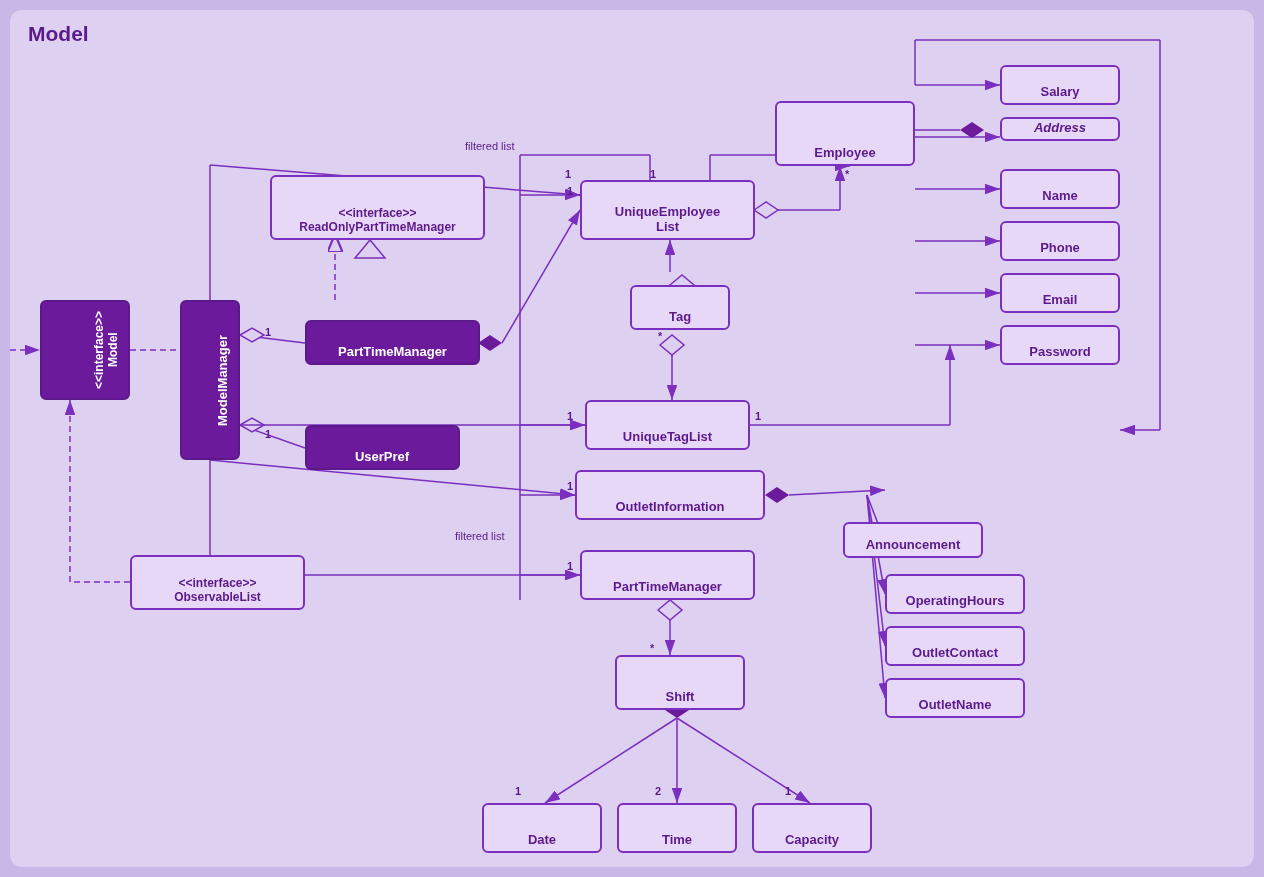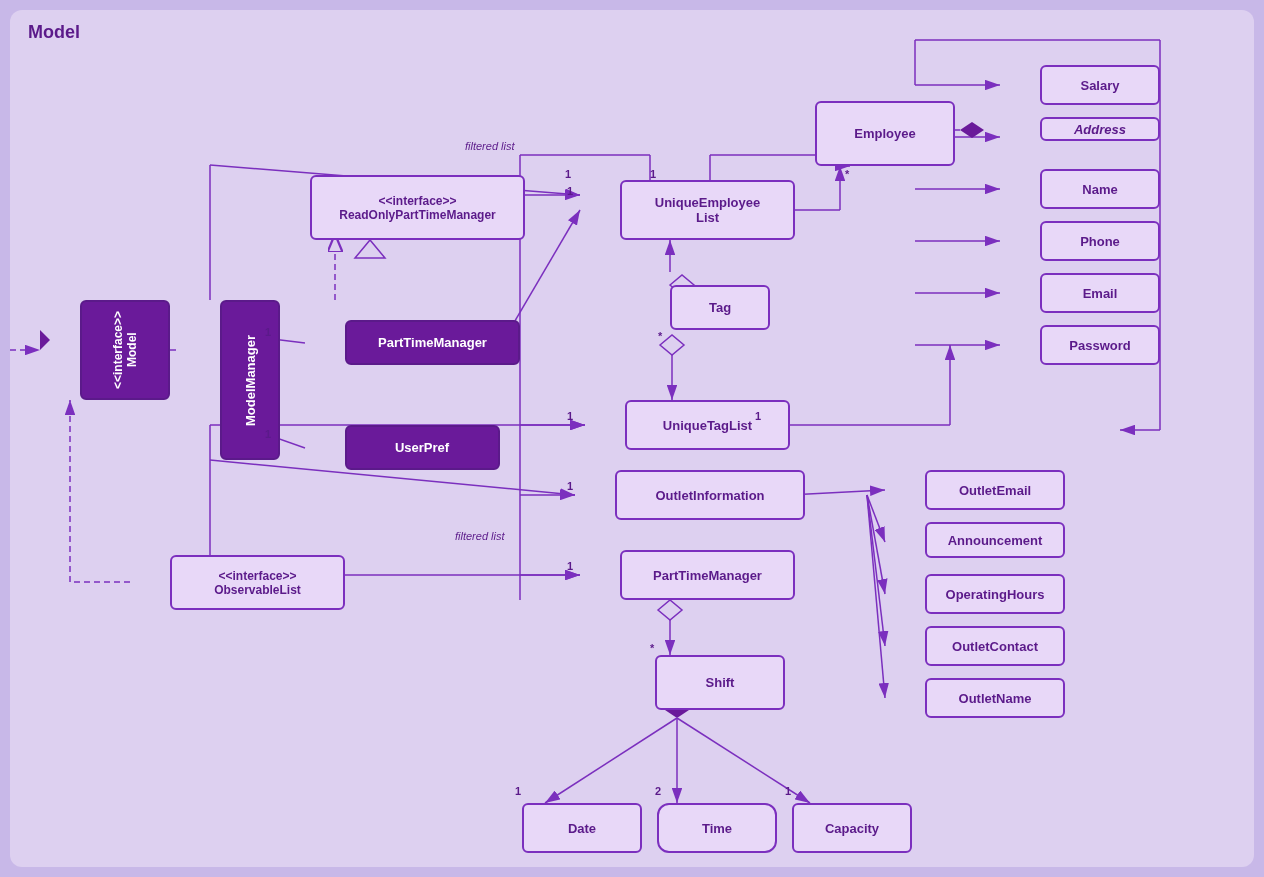--- a/index.html
+++ b/index.html
@@ -15,58 +15,56 @@
       height: 857px;
       margin: 10px;
       background: #ddd0f0;
       border-radius: 12px;
       position: relative;
     }
     .diagram-title {
       position: absolute;
       top: 12px;
       left: 18px;
-      font-size: 18px;
+      font-size: 21px;
       font-weight: bold;
       color: #5b1a8a;
     }
     
     .uml-box {
       position: absolute;
       border: 2px solid #7b2fbe;
       background: #e8d8f8;
       border-radius: 6px;
       display: flex;
-      align-items: center;
+      align-items: flex-end;
       justify-content: center;
       text-align: center;
       font-size: 13px;
       font-weight: bold;
       color: #5b1a8a;
       padding: 4px 8px;
-      margin-left: 40px;
     }
     .uml-box.dark {
       background: #6a1a9a;
       color: white;
       border-color: #5b1a8a;
     }
     
     .svg-overlay {
       position: absolute;
       top: 0; left: 0;
       width: 100%;
       height: 100%;
       pointer-events: none;
     }
     .label-text {
       position: absolute;
       font-size: 11px;
       color: #5b1a8a;
-      font-style: italic;
     }
     .multiplicity {
       position: absolute;
       font-size: 11px;
       color: #5b1a8a;
       font-weight: bold;
     }
   </style>
 </head>
 <body>
@@ -259,45 +257,42 @@
   </div>
 
   <div class="uml-box" style="left:990px;top:263px;width:120px;height:40px;">
     <span>Email</span>
   </div>
 
   <div class="uml-box" style="left:990px;top:315px;width:120px;height:40px;">
     <span>Password</span>
   </div>
 
-  <div class="uml-box" style="left:875px;top:460px;width:140px;height:40px;">
-    <span>OutletEmail</span>
-  </div>
-
-  <div class="uml-box" style="left:875px;top:512px;width:140px;height:36px;">
+
+  <div class="uml-box" style="left:833px;top:512px;width:140px;height:36px;">
     <span>Announcement</span>
   </div>
 
   <div class="uml-box" style="left:875px;top:564px;width:140px;height:40px;">
     <span>OperatingHours</span>
   </div>
 
   <div class="uml-box" style="left:875px;top:616px;width:140px;height:40px;">
     <span>OutletContact</span>
   </div>
 
   <div class="uml-box" style="left:875px;top:668px;width:140px;height:40px;">
     <span>OutletName</span>
   </div>
 
   <div class="uml-box" style="left:472px;top:793px;width:120px;height:50px;">
     <span>Date</span>
   </div>
 
-  <div class="uml-box" style="left:607px;top:793px;width:120px;height:50px;border-radius:12px;">
+  <div class="uml-box" style="left:607px;top:793px;width:120px;height:50px;">
     <span>Time</span>
   </div>
 
   <div class="uml-box" style="left:742px;top:793px;width:120px;height:50px;">
     <span>Capacity</span>
   </div>
 
   <div class="label-text" style="left:455px;top:130px;">filtered list</div>
   <div class="label-text" style="left:445px;top:520px;">filtered list</div>
 

